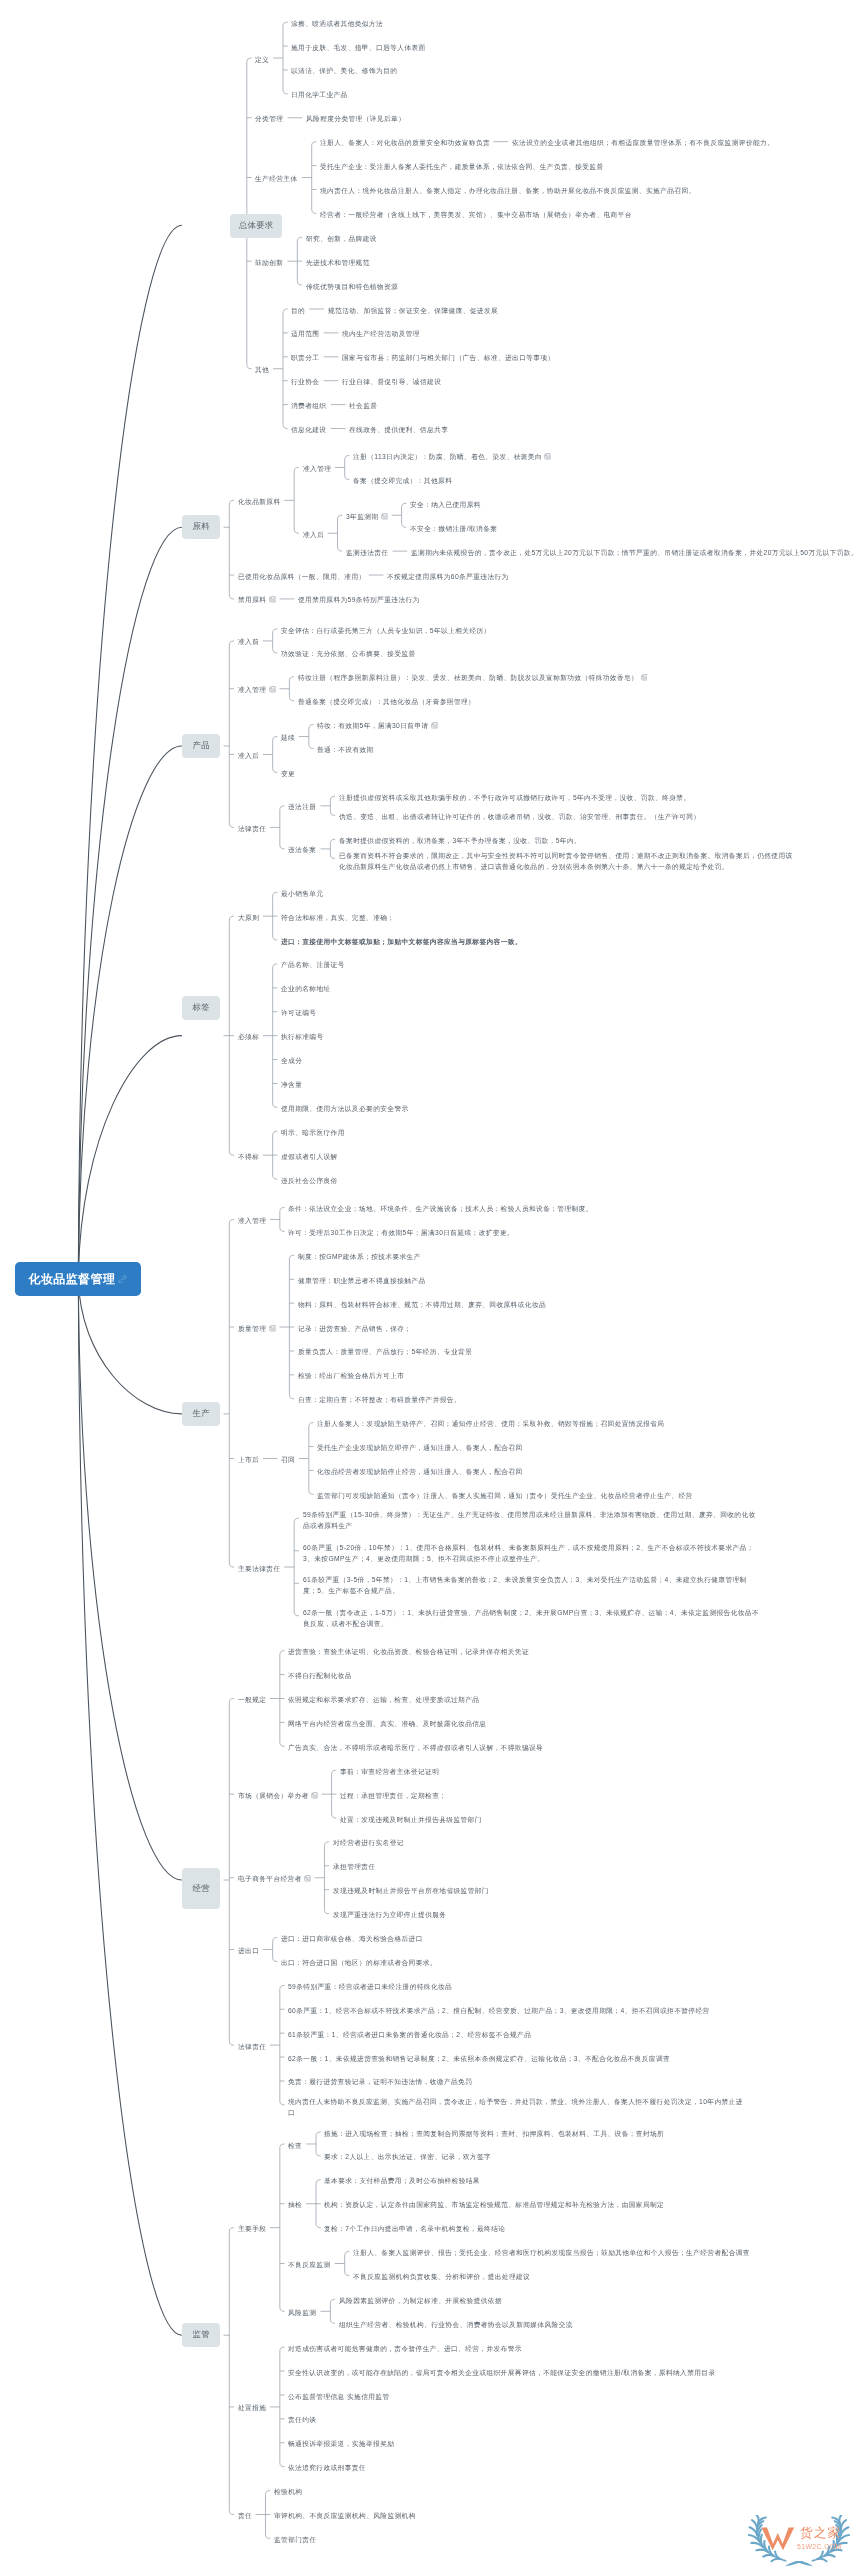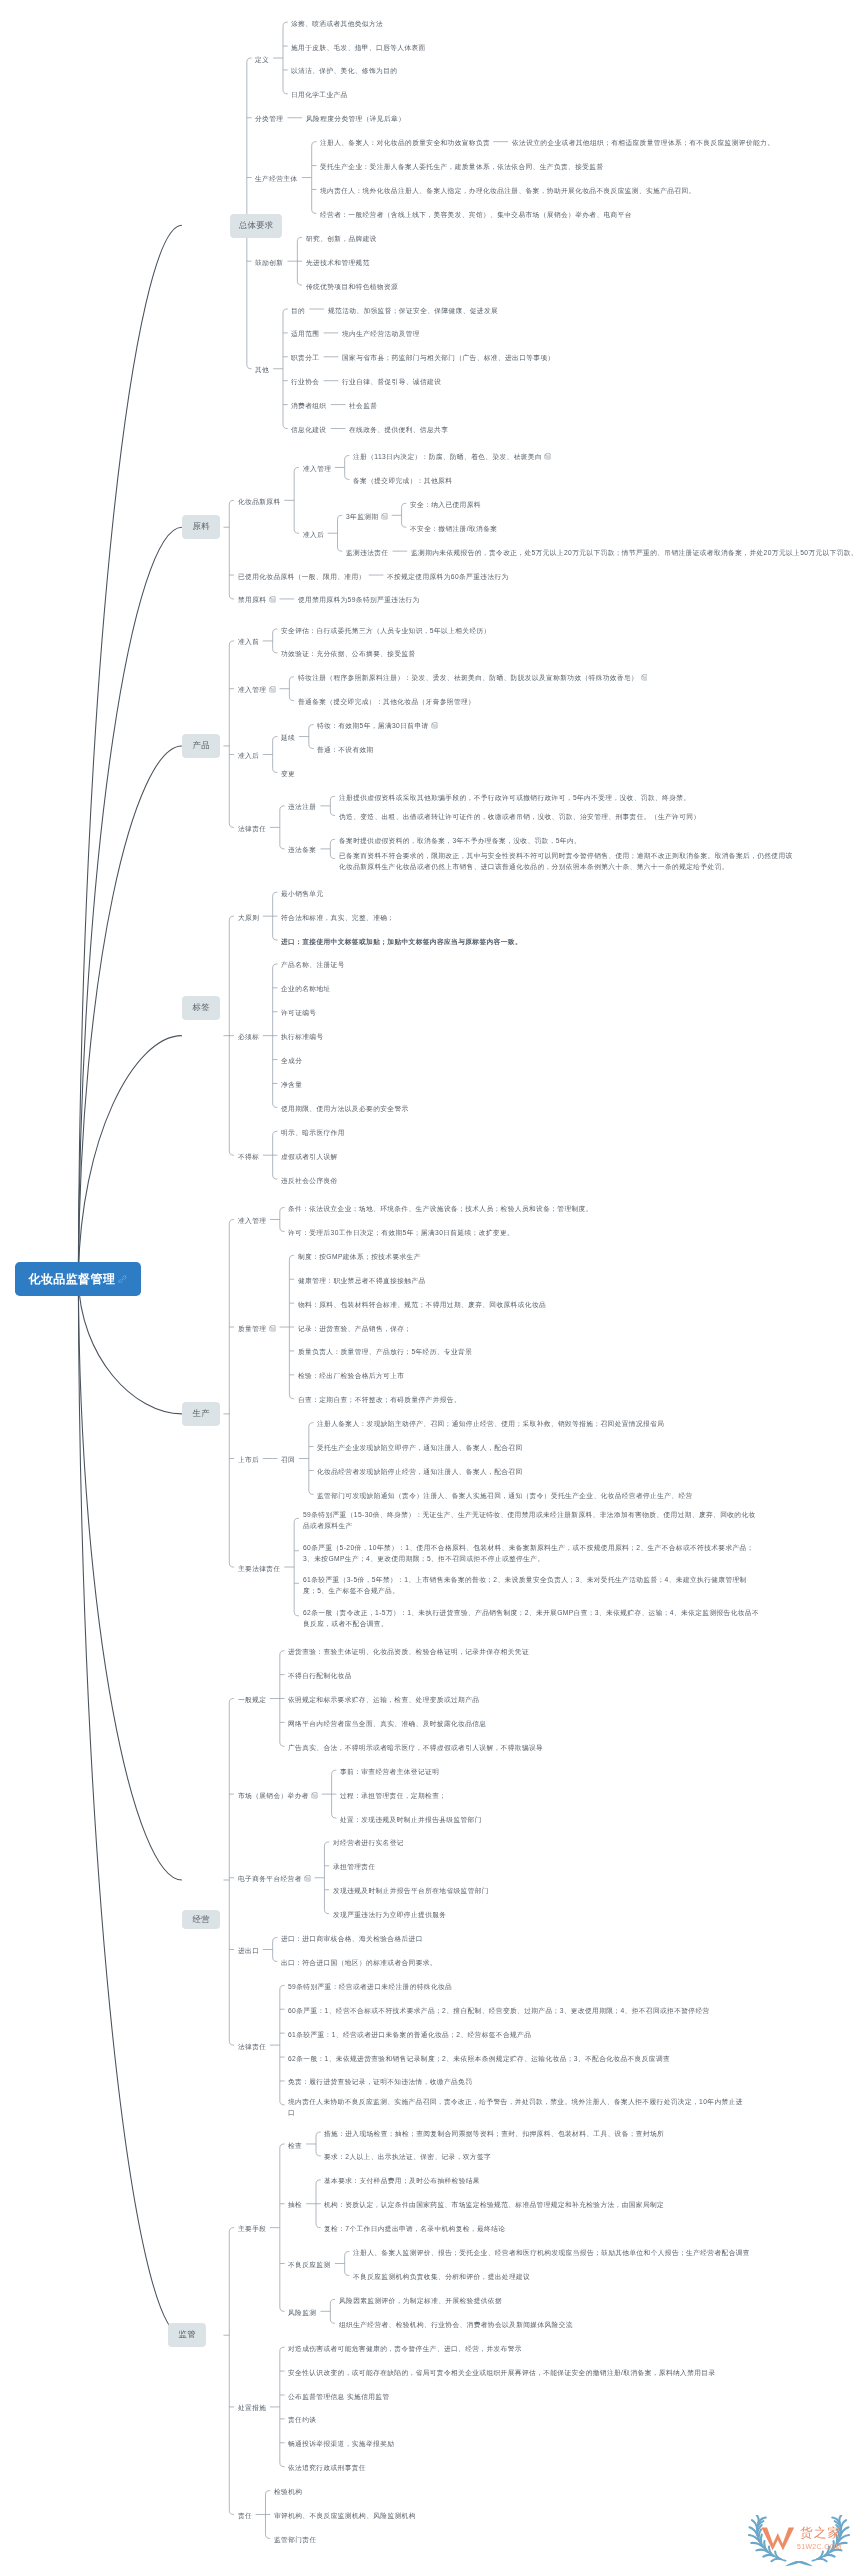--- a/index.html
+++ b/index.html
@@ -387,21 +387,21 @@
     <div class="node n-txt" style="left: 281px; top: 1454px; width: 14.3px;"><span>召回</span></div>
     <div class="node n-txt" style="left: 317px; top: 1418px; width: 347px;"><span>注册人备案人：发现缺陷主动停产、召回；通知停止经营、使用；采取补救、销毁等措施；召回处置情况报省局</span></div>
     <div class="node n-txt" style="left: 317px; top: 1442px; width: 206px;"><span>受托生产企业发现缺陷立即停产，通知注册人、备案人，配合召回</span></div>
     <div class="node n-txt" style="left: 317px; top: 1466px; width: 206px;"><span>化妆品经营者发现缺陷停止经营，通知注册人、备案人，配合召回</span></div>
     <div class="node n-txt" style="left: 317px; top: 1490px; width: 375px;"><span>监管部门可发现缺陷通知（责令）注册人、备案人实施召回，通知（责令）受托生产企业、化妆品经营者停止生产、经营</span></div>
     <div class="node n-txt" style="left: 238px; top: 1563px; width: 43px;"><span>主要法律责任</span></div>
     <div class="node n-txt" style="left: 303px; top: 1509px; width: 457px; white-space: normal;"><span>59条特别严重（15-30倍、终身禁）：无证生产、生产无证特妆、使用禁用或未经注册新原料、非法添加有害物质、使用过期、废弃、回收的化妆品或者原料生产</span></div>
     <div class="node n-txt" style="left: 303px; top: 1542px; width: 457px; white-space: normal;"><span>60条严重（5-20倍，10年禁）：1、使用不合格原料、包装材料、未备案新原料生产，或不按规使用原料；2、生产不合标或不符技术要求产品；3、未按GMP生产；4、更改使用期限；5、拒不召回或拒不停止或整停生产。</span></div>
     <div class="node n-txt" style="left: 303px; top: 1574px; width: 457px; white-space: normal;"><span>61条较严重（3-5倍，5年禁）：1、上市销售未备案的普妆；2、未设质量安全负责人；3、未对受托生产活动监督；4、未建立执行健康管理制度；5、生产标签不合规产品。</span></div>
     <div class="node n-txt" style="left: 303px; top: 1607px; width: 457px; white-space: normal;"><span>62条一般（责令改正，1-5万）：1、未执行进货查验、产品销售制度；2、未开展GMP自查；3、未依规贮存、运输；4、未依定监测报告化妆品不良反应，或者不配合调查。</span></div>
-    <div class="node n-l2" style="left: 182px; top: 1868px; width: 38px; height: 19px; margin-top: 42px;">经营</div>
+    <div class="node n-l2" style="left: 182px; top: 1868px; width: 38px; height: 41px;">经营</div>
     <div class="node n-txt" style="left: 238px; top: 1694px; width: 29px;"><span>一般规定</span></div>
     <div class="node n-txt" style="left: 288px; top: 1646px; width: 241px;"><span>进货查验：查验主体证明、化妆品资质、检验合格证明，记录并保存相关凭证</span></div>
     <div class="node n-txt" style="left: 288px; top: 1670px; width: 64px;"><span>不得自行配制化妆品</span></div>
     <div class="node n-txt" style="left: 288px; top: 1694px; width: 191px;"><span>依照规定和标示要求贮存、运输，检查、处理变质或过期产品</span></div>
     <div class="node n-txt" style="left: 288px; top: 1718px; width: 198px;"><span>网络平台内经营者应当全面、真实、准确、及时披露化妆品信息</span></div>
     <div class="node n-txt" style="left: 288px; top: 1742px; width: 255px;"><span>广告真实、合法，不得明示或者暗示医疗，不得虚假或者引人误解，不得欺骗误导</span></div>
     <div class="node n-txt" style="left: 238px; top: 1790px; width: 71px;"><span>市场（展销会）举办者</span><svg width="6.9" height="6.9" viewBox="0 0 14 14" class="noteic">
         <path d="M4.4 1.4 L12.4 1.4 L12.4 12.2 L3 12.2 L1.6 10.8 L1.6 4.2 Z" fill="none" stroke="#9aa2aa" stroke-width="1.45" stroke-linejoin="round"></path>
         <path d="M1.6 1.4 L4.9 4.6 L1.6 4.6" fill="none" stroke="#9aa2aa" stroke-width="1.45" stroke-linejoin="round"></path>
         <path d="M5.1 6.1 L10.2 6.1 M4.5 8.6 L10.2 8.6" stroke="#9aa2aa" stroke-width="1.3" stroke-linecap="round"></path>
@@ -421,21 +421,21 @@
     <div class="node n-txt" style="left: 238px; top: 1945px; width: 21.5px;"><span>进出口</span></div>
     <div class="node n-txt" style="left: 281px; top: 1933px; width: 142px;"><span>进口：进口商审核合格、海关检验合格后进口</span></div>
     <div class="node n-txt" style="left: 281px; top: 1957px; width: 156px;"><span>出口：符合进口国（地区）的标准或者合同要求。</span></div>
     <div class="node n-txt" style="left: 238px; top: 2041px; width: 29px;"><span>法律责任</span></div>
     <div class="node n-txt" style="left: 288px; top: 1981px; width: 164px;"><span>59条特别严重：经营或者进口未经注册的特殊化妆品</span></div>
     <div class="node n-txt" style="left: 288px; top: 2005px; width: 421px;"><span>60条严重：1、经营不合标或不符技术要求产品；2、擅自配制、经营变质、过期产品；3、更改使用期限；4、拒不召回或拒不暂停经营</span></div>
     <div class="node n-txt" style="left: 288px; top: 2029px; width: 243px;"><span>61条较严重：1、经营或者进口未备案的普通化妆品；2、经营标签不合规产品</span></div>
     <div class="node n-txt" style="left: 288px; top: 2053px; width: 382px;"><span>62条一般：1、未依规进货查验和销售记录制度；2、未依照本条例规定贮存、运输化妆品；3、不配合化妆品不良反应调查</span></div>
     <div class="node n-txt" style="left: 288px; top: 2076px; width: 184px;"><span>免责：履行进货查验记录，证明不知违法情，收缴产品免罚</span></div>
     <div class="node n-txt" style="left: 288px; top: 2096px; width: 457px; white-space: normal;"><span>境内责任人未协助不良反应监测、实施产品召回，责令改正，给予警告，并处罚款，禁业。境外注册人、备案人拒不履行处罚决定，10年内禁止进口</span></div>
-    <div class="node n-l2" style="left: 168px; top: 2323px; width: 38px; height: 23.5px;">监管</div>
+    <div class="node n-l2" style="left: 182px; top: 2323px; width: 38px; height: 23.5px;">监管</div>
     <div class="node n-txt" style="left: 238px; top: 2223px; width: 29px;"><span>主要手段</span></div>
     <div class="node n-txt" style="left: 288px; top: 2140px; width: 14.3px;"><span>检查</span></div>
     <div class="node n-txt" style="left: 324px; top: 2128px; width: 339px;"><span>措施：进入现场检查；抽检；查阅复制合同票据等资料；查封、扣押原料、包装材料、工具、设备；查封场所</span></div>
     <div class="node n-txt" style="left: 324px; top: 2151px; width: 167px;"><span>要求：2人以上、出示执法证、保密、记录，双方签字</span></div>
     <div class="node n-txt" style="left: 288px; top: 2199px; width: 14.3px;"><span>抽检</span></div>
     <div class="node n-txt" style="left: 324px; top: 2175px; width: 156px;"><span>基本要求：支付样品费用；及时公布抽样检验结果</span></div>
     <div class="node n-txt" style="left: 324px; top: 2199px; width: 339px;"><span>机构：资质认定，认定条件由国家药监、市场监定检验规范、标准品管理规定和补充检验方法，由国家局制定</span></div>
     <div class="node n-txt" style="left: 324px; top: 2223px; width: 182px;"><span>复检：7个工作日内提出申请，名录中机构复检，最终结论</span></div>
     <div class="node n-txt" style="left: 288px; top: 2259px; width: 43px;"><span>不良反应监测</span></div>
     <div class="node n-txt" style="left: 353px; top: 2247px; width: 396px;"><span>注册人、备案人监测评价、报告；受托企业、经营者和医疗机构发现应当报告；鼓励其他单位和个人报告；生产经营者配合调查</span></div>

